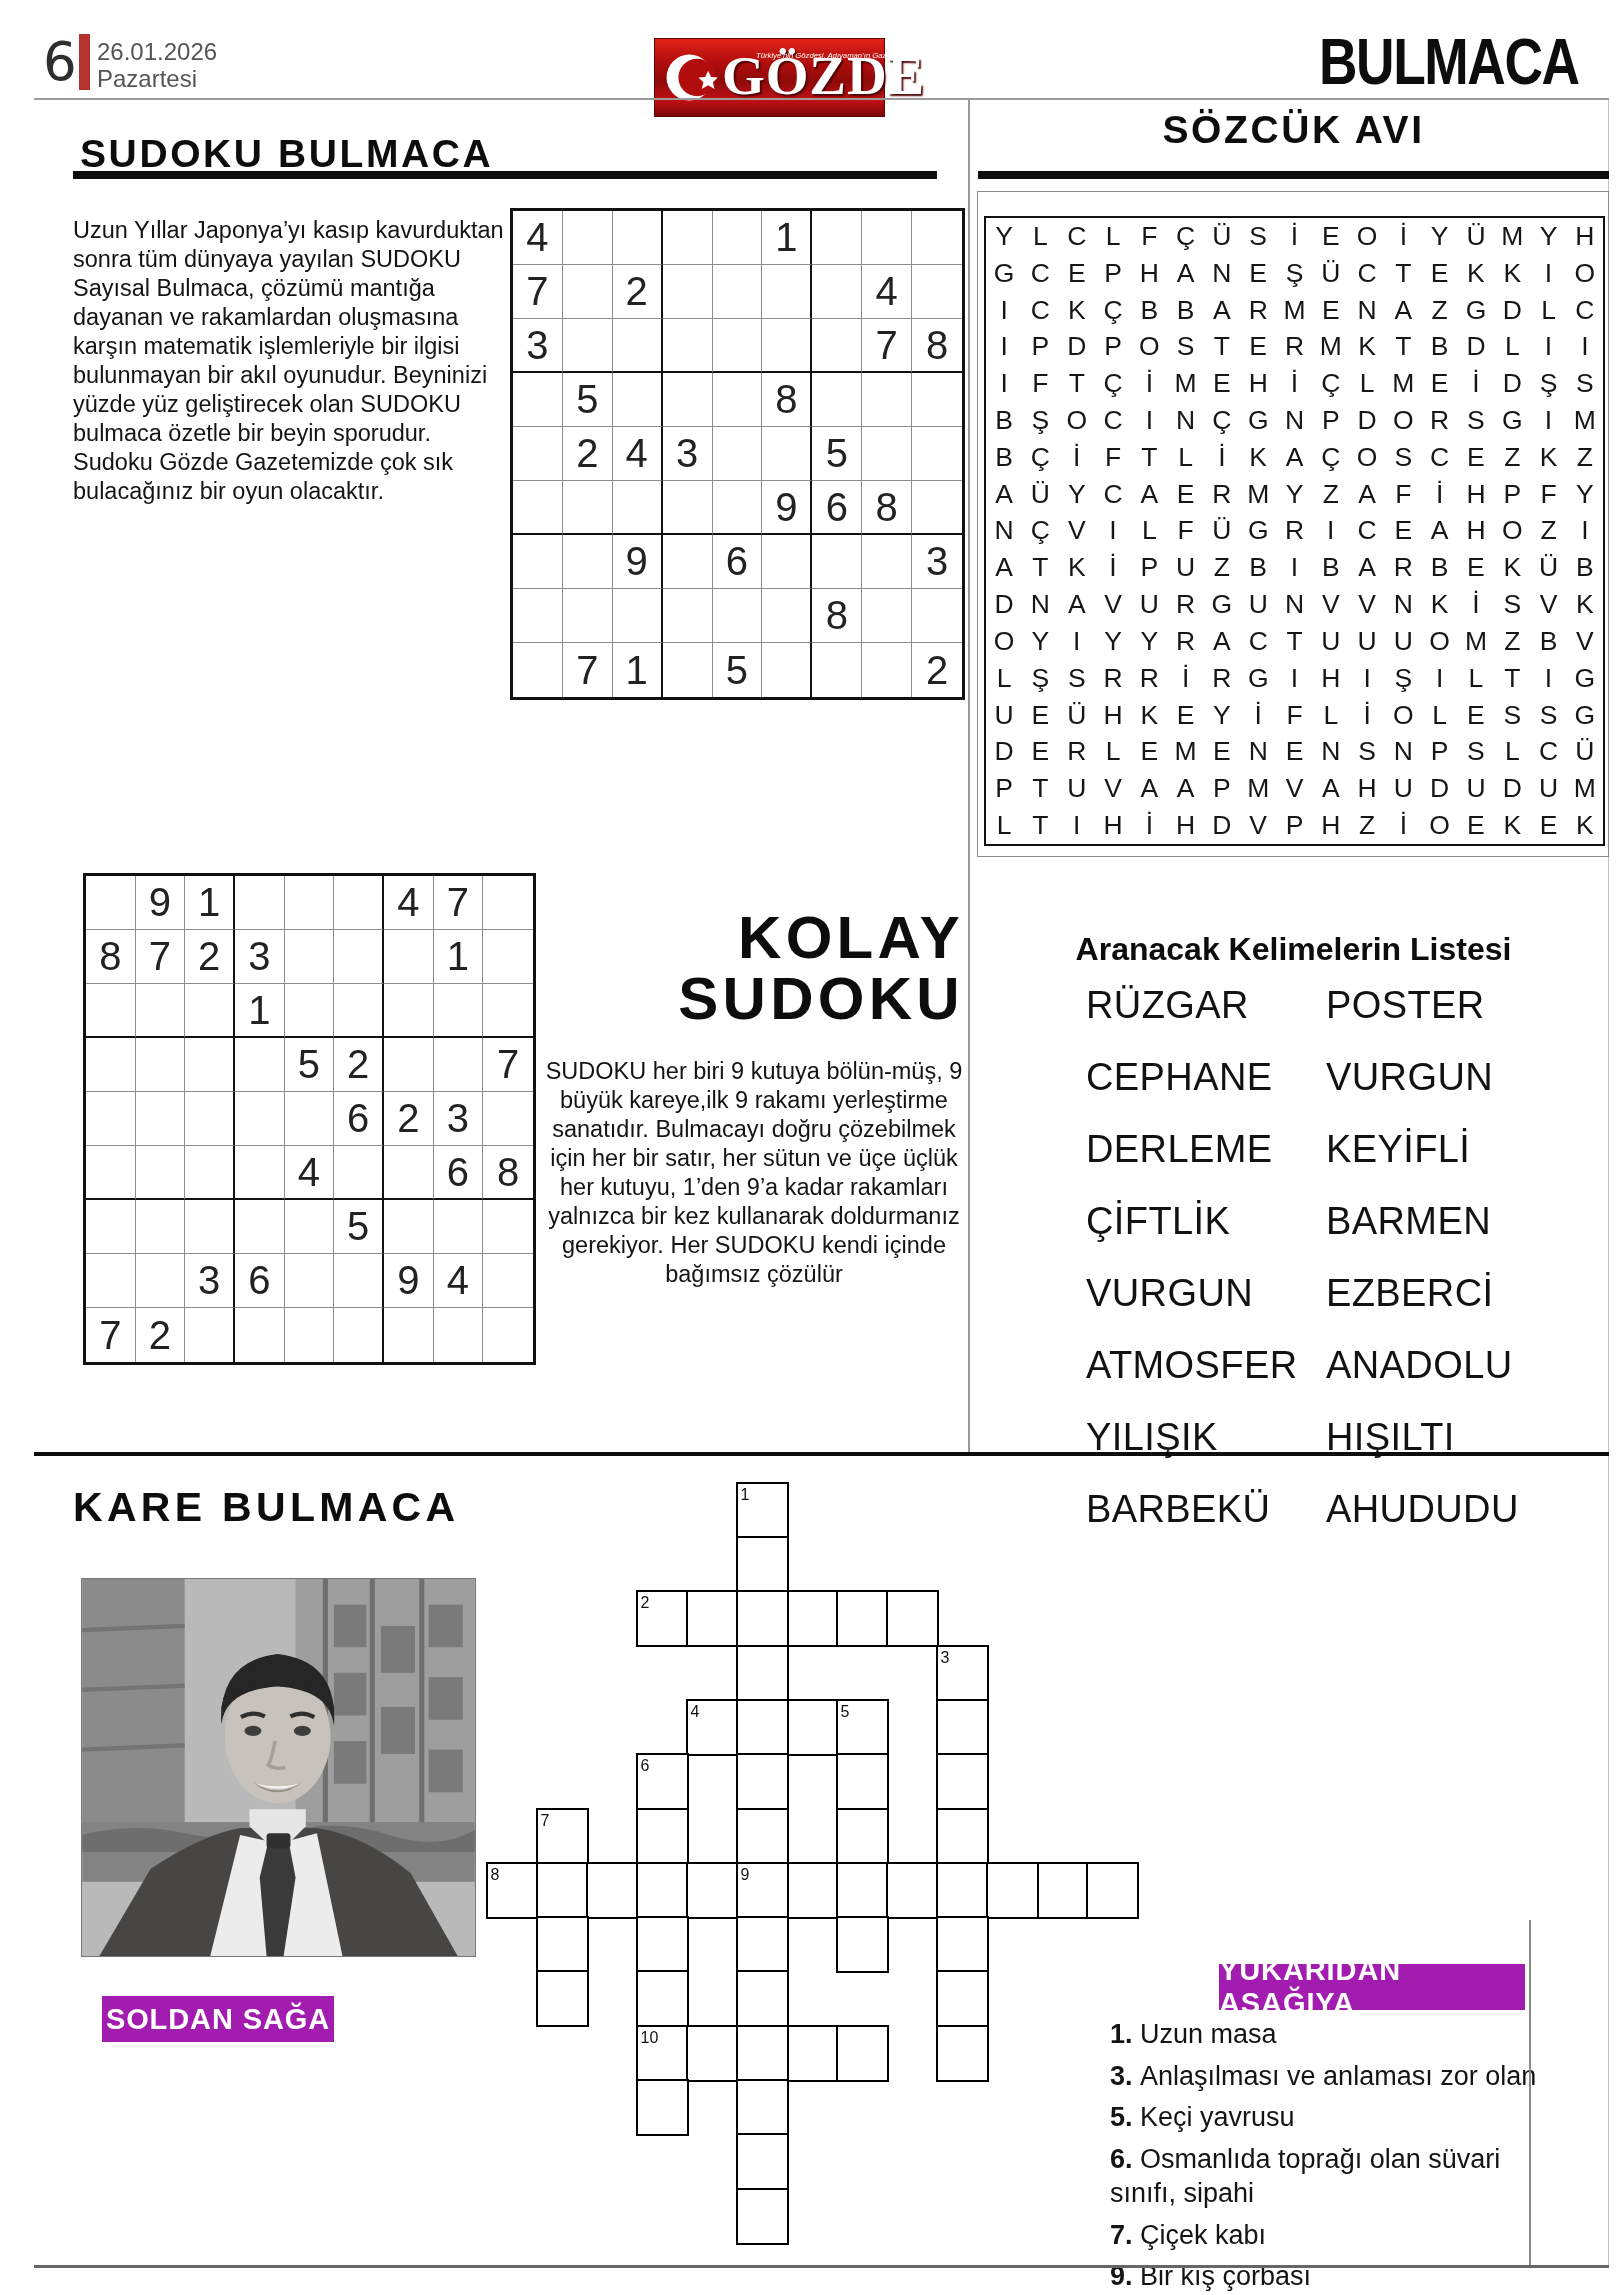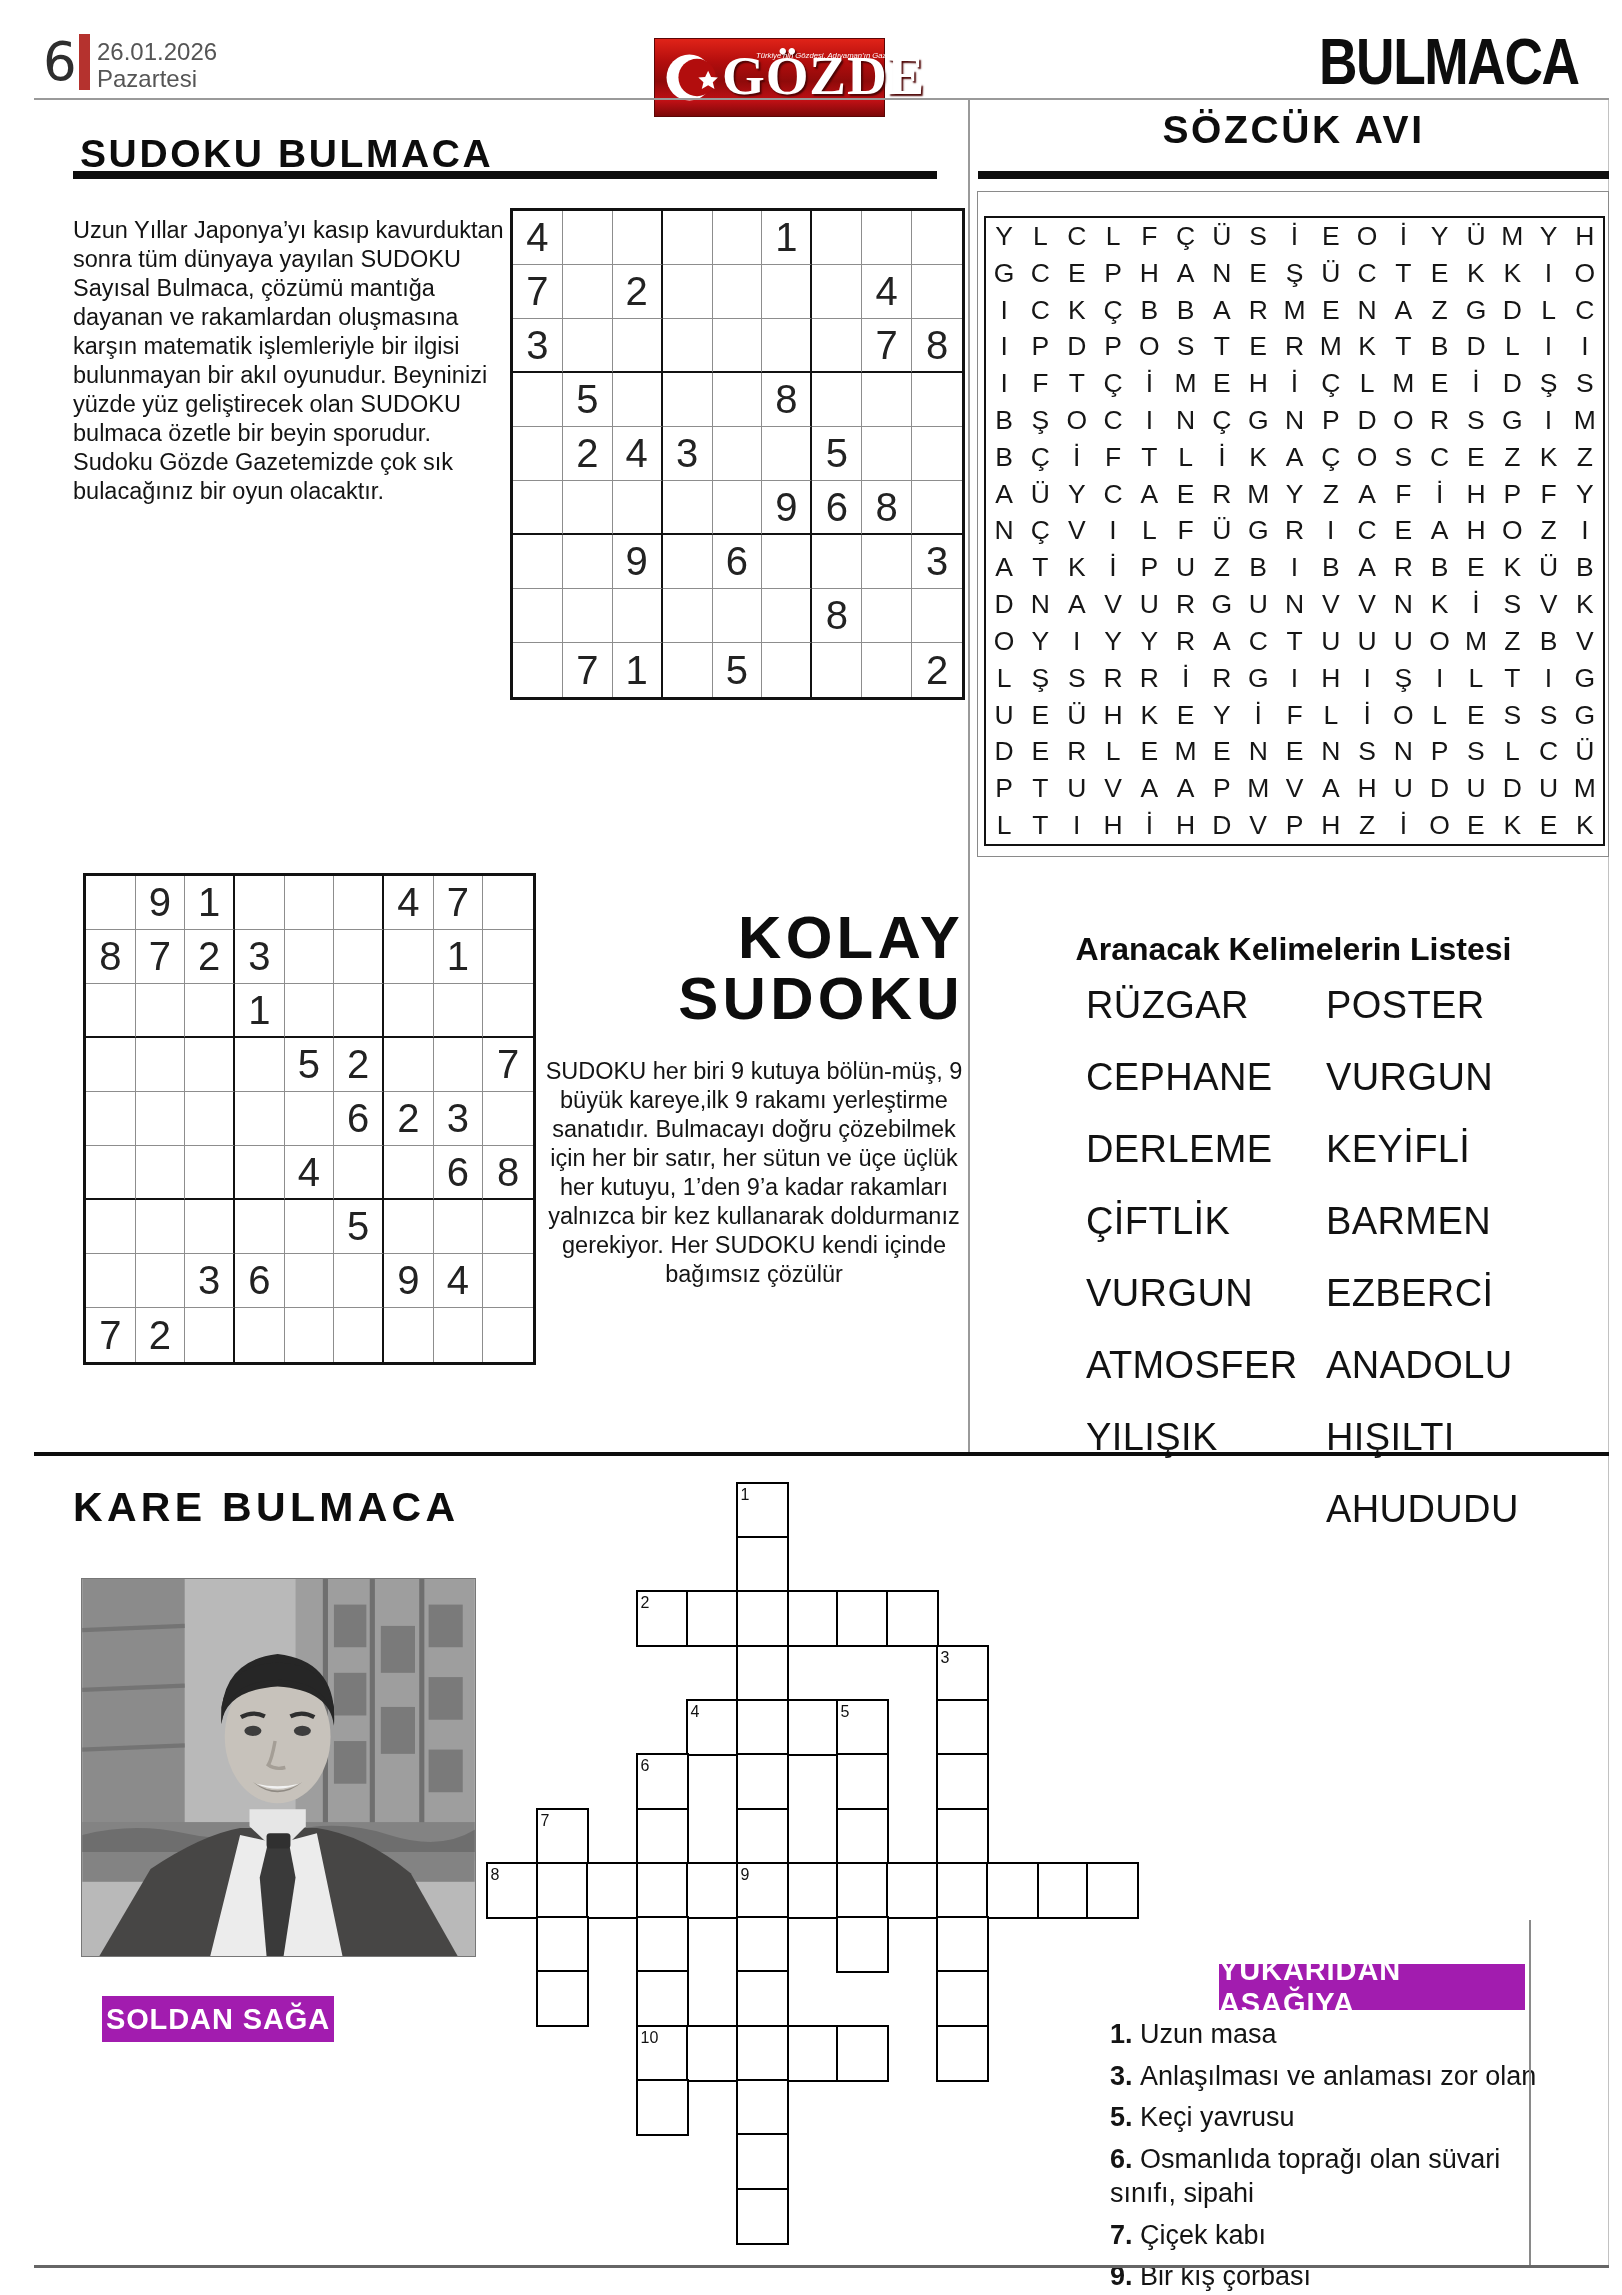--- a/index.html
+++ b/index.html
@@ -481,20 +481,21 @@
   <div class="abs ws-list-title" style="left:978px;top:931px;width:631px;">Aranacak Kelimelerin Listesi</div>
 
   <div id="ws-words-left" class="abs" style="left:1086px;top:984px;">
       <div class="ws-word">RÜZGAR</div>
       <div class="ws-word">CEPHANE</div>
       <div class="ws-word">DERLEME</div>
       <div class="ws-word">ÇİFTLİK</div>
       <div class="ws-word">VURGUN</div>
       <div class="ws-word">ATMOSFER</div>
       <div class="ws-word">YILIŞIK</div>
+      <div class="ws-word">BARBEKÜ</div>
     </div>
   <div id="ws-words-right" class="abs" style="left:1326px;top:984px;">
       <div class="ws-word">POSTER</div>
       <div class="ws-word">VURGUN</div>
       <div class="ws-word">KEYİFLİ</div>
       <div class="ws-word">BARMEN</div>
       <div class="ws-word">EZBERCİ</div>
       <div class="ws-word">ANADOLU</div>
       <div class="ws-word">HIŞILTI</div>
       <div class="ws-word">AHUDUDU</div>

